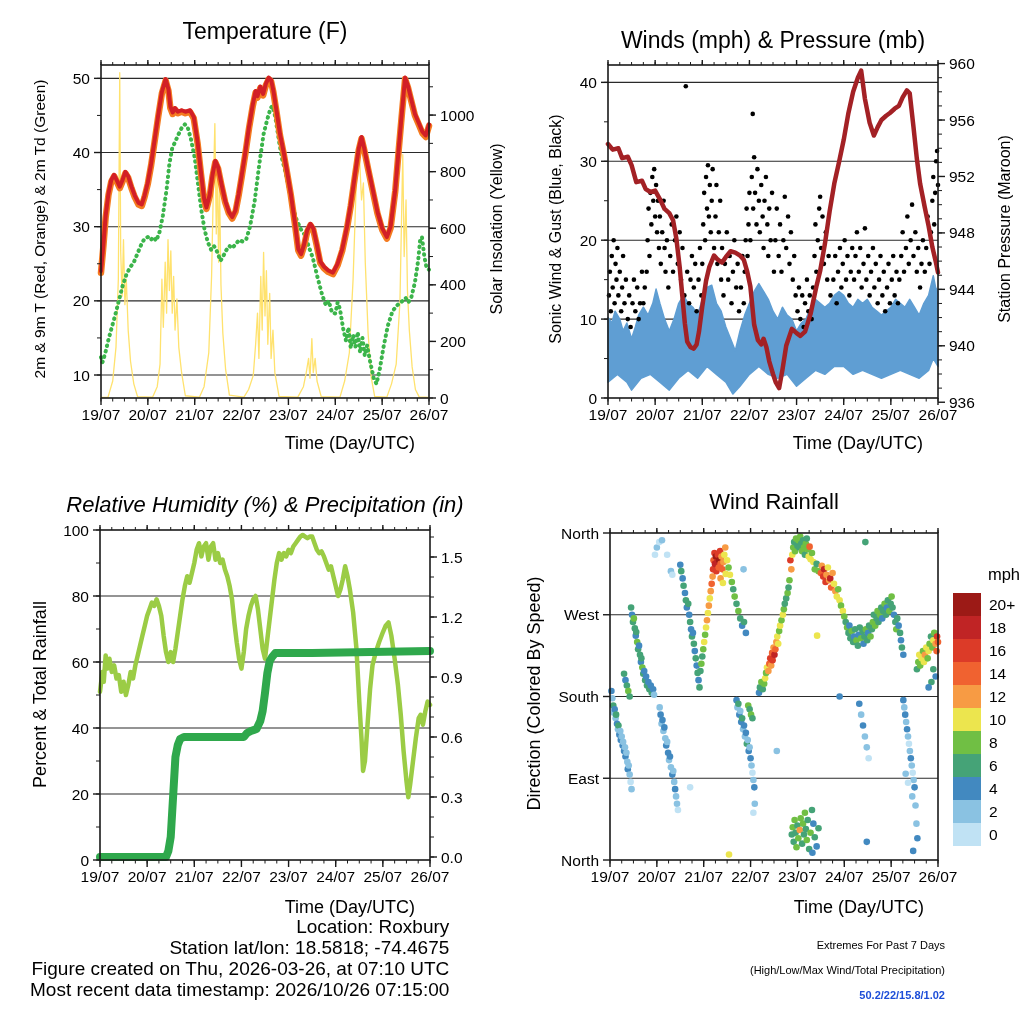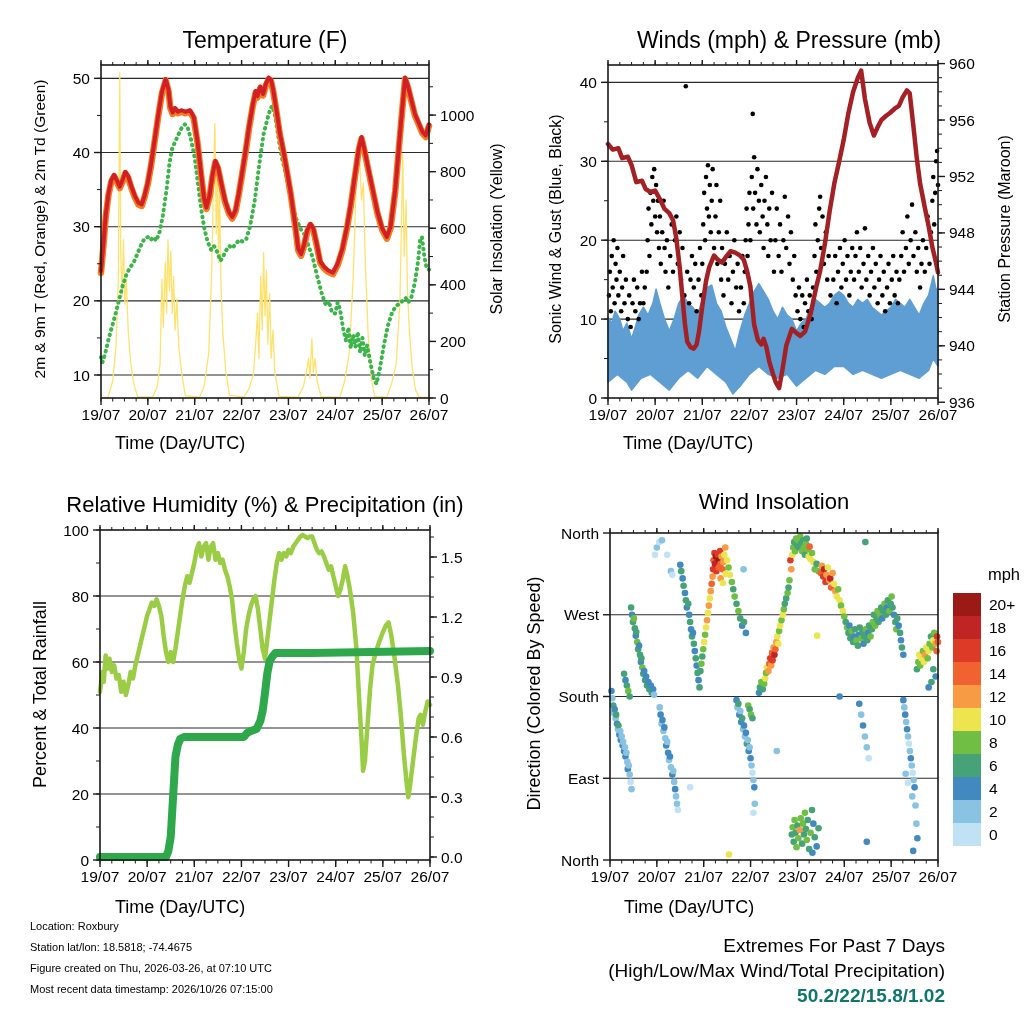--- a/index.html
+++ b/index.html
@@ -1,26 +1,26 @@
 <!DOCTYPE html>
 <html><head>
 <meta charset="utf-8">
 <style>
   html,body{margin:0;padding:0;background:#fff;}
   #canvas{position:relative;width:1024px;height:1024px;background:#ffffff;
           font-family:"Liberation Sans",sans-serif;color:#000;overflow:hidden;}
   #plots{position:absolute;left:0;top:0;}
   .title{position:absolute;text-align:center;font-size:23px;}
   .title.small{font-size:22px;}
-  .xlab{position:absolute;text-align:left;font-size:18px;}
+  .xlab{position:absolute;text-align:right;font-size:18px;}
   .ylab{position:absolute;width:440px;text-align:center;white-space:nowrap;
         transform:rotate(-90deg);font-size:16px;}
   .ylab.big{font-size:18px;}
-  .info{position:absolute;left:30px;top:916px;font-size:11px;line-height:21px;}
-  .extremes{position:absolute;right:79px;top:933px;text-align:right;font-size:19px;line-height:25px;margin-left:35px;}
+  .info{position:absolute;left:30px;top:916px;font-size:19px;line-height:21px;text-align:right;}
+  .extremes{position:absolute;right:79px;top:933px;text-align:right;font-size:11px;line-height:25px;margin-left:35px;}
   .extremes .vals{font-weight:bold;}
   .mphlab{position:absolute;left:981px;top:565px;width:46px;text-align:center;font-size:16.5px;}
 </style>
 </head>
 <body>
 
 <div id="canvas">
   <svg id="plots" width="1024" height="1024" viewBox="0 0 1024 1024">
       <g>
         <line x1="101" x2="429" y1="375.00890868596883" y2="375.00890868596883" stroke="#2a2a2a" stroke-width="1.1"></line>
@@ -1191,24 +1191,24 @@
         <text x="989" y="771" text-anchor="start" font-size="15.5">6</text>
         <rect x="953" y="777" width="28" height="23" fill="#4289c0"></rect>
         <text x="989" y="794" text-anchor="start" font-size="15.5">4</text>
         <rect x="953" y="800" width="28" height="23" fill="#8ac2e2"></rect>
         <text x="989" y="817" text-anchor="start" font-size="15.5">2</text>
         <rect x="953" y="823" width="28" height="23" fill="#c0e2f4"></rect>
         <text x="989" y="840" text-anchor="start" font-size="15.5">0</text>
       </g>
     </svg>
 
-  <div class="title" style="left:101px;top:27px;width:328px;">Temperature (F)</div>
-  <div class="title" style="left:624px;top:27px;width:330px;text-align:center;">Winds (mph) &amp; Pressure (mb)</div>
-  <div class="title small" style="left:20px;top:492px;width:490px;">Relative Humidity (%) &amp; Precipitation (in)</div>
-  <div class="title small" style="left:610px;top:489px;width:328px;">Wind Insolation</div>
+  <div class="title" style="left:101px;top:18px;width:328px;">Temperature (F)</div>
+  <div class="title" style="left:608px;top:27px;width:330px;text-align:center;">Winds (mph) &amp; Pressure (mb)</div>
+  <div class="title small" style="left:20px;top:492px;width:490px;font-style:italic;">Relative Humidity (%) &amp; Precipitation (in)</div>
+  <div class="title small" style="left:610px;top:489px;width:328px;">Wind Rainfall</div>
 
   <div class="xlab" style="left:115px;top:433px;width:300px;">Time (Day/UTC)</div>
   <div class="xlab" style="left:623px;top:433px;width:300px;">Time (Day/UTC)</div>
   <div class="xlab" style="left:115px;top:897px;width:300px;">Time (Day/UTC)</div>
   <div class="xlab" style="left:624px;top:897px;width:300px;">Time (Day/UTC)</div>
 
   <div class="ylab" style="left:-180px;top:220px;font-size:15.5px;">2m &amp; 9m T (Red, Orange) &amp; 2m Td (Green)</div>
   <div class="ylab" style="left:277px;top:220px;">Solar Insolation (Yellow)</div>
   <div class="ylab" style="left:336px;top:220px;">Sonic Wind &amp; Gust (Blue, Black)</div>
   <div class="ylab" style="left:785px;top:220px;">Station Pressure (Maroon)</div>
@@ -1220,15 +1220,15 @@
   <div class="info">
     <div>Location: Roxbury</div>
     <div>Station lat/lon: 18.5818; -74.4675</div>
     <div>Figure created on Thu, 2026-03-26, at 07:10 UTC</div>
     <div>Most recent data timestamp: 2026/10/26 07:15:00</div>
   </div>
 
   <div class="extremes">
     <div>Extremes For Past 7 Days</div>
     <div>(High/Low/Max Wind/Total Precipitation)</div>
-    <div class="vals" style="color: #0f766e;">50.2/22/15.8/1.02</div>
+    <div class="vals" style="color: #1d4ed8;">50.2/22/15.8/1.02</div>
   </div>
 </div>
 
 </body></html>

